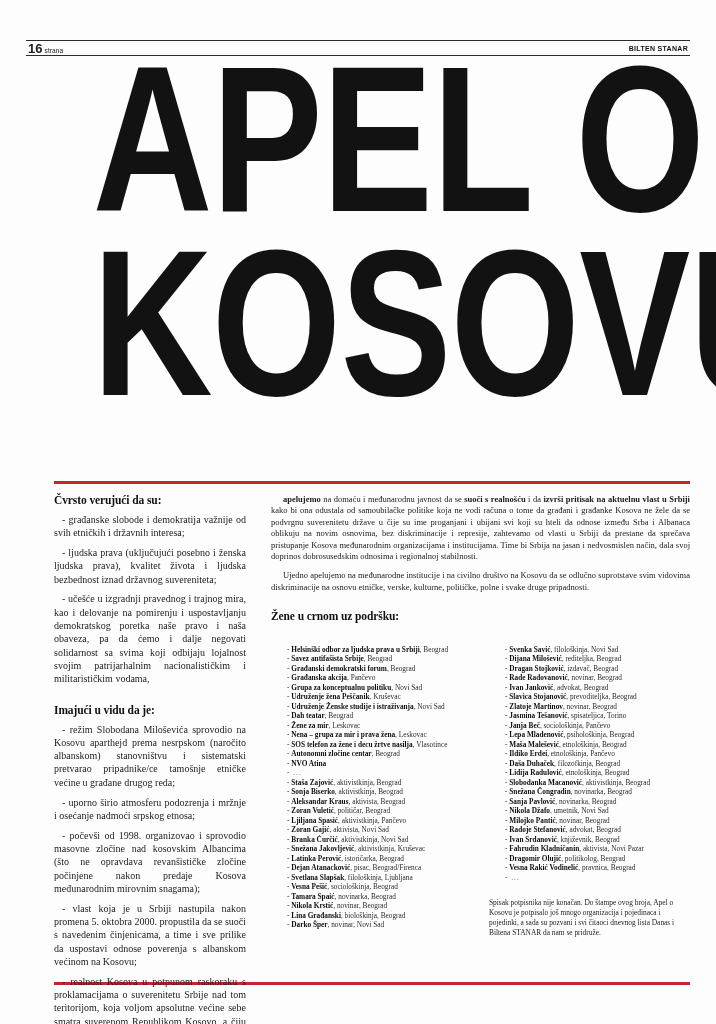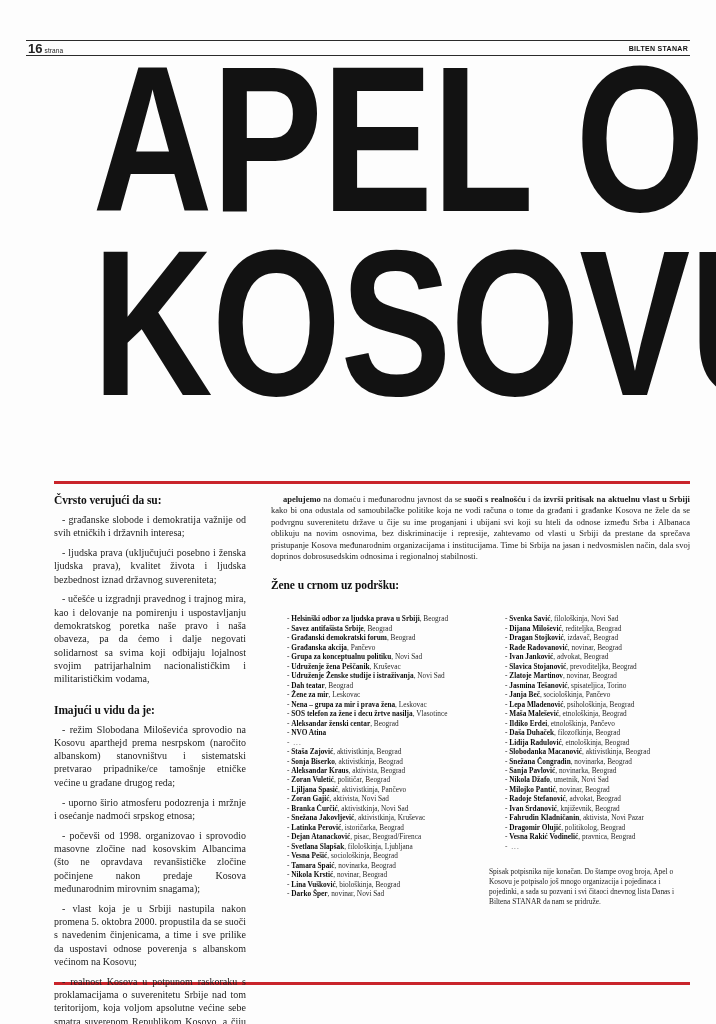--- a/index.html
+++ b/index.html
@@ -201,55 +201,56 @@
       <p class="body-par">- uporno širio atmosferu podozrenja i mržnje i osećanje nadmoći srpskog etnosa;</p>
       <p class="body-par">- počevši od 1998. organizovao i sprovodio masovne zločine nad kosovskim Albancima (što ne opravdava revanšističke zločine počinjene nakon predaje Kosova međunarodnim mirovnim snagama);</p>
       <p class="body-par">- vlast koja je u Srbiji nastupila nakon promena 5. oktobra 2000. propustila da se suoči s navedenim činjenicama, a time i sve prilike da uspostavi odnose poverenja s albanskom većinom na Kosovu;</p>
       <p class="body-par">- realnost Kosova u potpunom raskoraku s proklamacijama o suverenitetu Srbije nad tom teritorijom, koja voljom apsolutne većine sebe smatra suverenom Republikom Kosovo, a čiju je nezavisnost priznala većina demokratskih država na svetu,</p>
     </div>
 
     <div style="flex:1 1 auto; display:flex; flex-direction:column;">
 
       <div>
         <p class="intro-par"><b>apelujemo</b> na domaću i međunarodnu javnost da se <b>suoči s realnošću</b> i da <b>izvrši pritisak na aktuelnu vlast u Srbiji</b> kako bi ona odustala od samoubilačke politike koja ne vodi računa o tome da građani i građanke Kosova ne žele da se podvrgnu suverenitetu države u čije su ime proganjani i ubijani svi koji su hteli da odnose između Srba i Albanaca oblikuju na novim osnovima, bez diskriminacije i represije, zahtevamo od vlasti u Srbiji da prestane da sprečava pristupanje Kosova međunarodnim organizacijama i institucijama. Time bi Srbija na jasan i nedvosmislen način, dala svoj doprinos dobrosusedskim odnosima i regionalnoj stabilnosti.</p>
+        <p class="intro-par">Ujedno apelujemo na međunarodne institucije i na civilno društvo na Kosovu da se odlučno suprotstave svim vidovima diskriminacije na osnovu etničke, verske, kulturne, političke, polne i svake druge pripadnosti.</p>
         <h2 class="sec-title" style="margin-top:17px;margin-bottom:7px;">Žene u crnom uz podršku:</h2>
       </div>
 
       <div class="two-col-lists">
         <div style="flex:0 0 204px;">
           <ul class="siglist">
               <li><span class="dash">- </span><span class="nm">Helsinški odbor za ljudska prava u Srbiji</span><span>, Beograd</span></li>
               <li><span class="dash">- </span><span class="nm">Savez antifašista Srbije</span><span>, Beograd</span></li>
               <li><span class="dash">- </span><span class="nm">Građanski demokratski forum</span><span>, Beograd</span></li>
               <li><span class="dash">- </span><span class="nm">Građanska akcija</span><span>, Pančevo</span></li>
               <li><span class="dash">- </span><span class="nm">Grupa za konceptualnu politiku</span><span>, Novi Sad</span></li>
               <li><span class="dash">- </span><span class="nm">Udruženje žena Peščanik</span><span>, Kruševac</span></li>
               <li><span class="dash">- </span><span class="nm">Udruženje Ženske studije i istraživanja</span><span>, Novi Sad</span></li>
               <li><span class="dash">- </span><span class="nm">Dah teatar</span><span>, Beograd</span></li>
               <li><span class="dash">- </span><span class="nm">Žene za mir</span><span>, Leskovac</span></li>
               <li><span class="dash">- </span><span class="nm">Nena – grupa za mir i prava žena</span><span>, Leskovac</span></li>
               <li><span class="dash">- </span><span class="nm">SOS telefon za žene i decu žrtve nasilja</span><span>, Vlasotince</span></li>
-              <li><span class="dash">- </span><span class="nm">Aleksandar ženski centar</span><span>, Beograd</span></li>
+              <li><span class="dash">- </span><span class="nm">Autonomni zločine centar</span><span>, Beograd</span></li>
               <li><span class="dash">- </span><span class="nm">NVO Atina</span><span></span></li>
               <li class="ellip">- ...</li>
               <li><span class="dash">- </span><span class="nm">Staša Zajović</span><span>, aktivistkinja, Beograd</span></li>
               <li><span class="dash">- </span><span class="nm">Sonja Biserko</span><span>, aktivistkinja, Beograd</span></li>
               <li><span class="dash">- </span><span class="nm">Aleksandar Kraus</span><span>, aktivista, Beograd</span></li>
               <li><span class="dash">- </span><span class="nm">Zoran Vuletić</span><span>, političar, Beograd</span></li>
               <li><span class="dash">- </span><span class="nm">Ljiljana Spasić</span><span>, aktivistkinja, Pančevo</span></li>
               <li><span class="dash">- </span><span class="nm">Zoran Gajić</span><span>, aktivista, Novi Sad</span></li>
               <li><span class="dash">- </span><span class="nm">Branka Ćurčić</span><span>, aktivistkinja, Novi Sad</span></li>
               <li><span class="dash">- </span><span class="nm">Snežana Jakovljević</span><span>, aktivistkinja, Kruševac</span></li>
               <li><span class="dash">- </span><span class="nm">Latinka Perović</span><span>, istoričarka, Beograd</span></li>
               <li><span class="dash">- </span><span class="nm">Dejan Atanacković</span><span>, pisac, Beograd/Firenca</span></li>
               <li><span class="dash">- </span><span class="nm">Svetlana Slapšak</span><span>, filološkinja, Ljubljana</span></li>
               <li><span class="dash">- </span><span class="nm">Vesna Pešić</span><span>, sociološkinja, Beograd</span></li>
               <li><span class="dash">- </span><span class="nm">Tamara Spaić</span><span>, novinarka, Beograd</span></li>
               <li><span class="dash">- </span><span class="nm">Nikola Krstić</span><span>, novinar, Beograd</span></li>
-              <li><span class="dash">- </span><span class="nm">Lina Vušković</span><span>, biološkinja, Beograd</span></li>
+              <li><span class="dash">- </span><span class="nm">Lina Građanski</span><span>, biološkinja, Beograd</span></li>
               <li><span class="dash">- </span><span class="nm">Darko Šper</span><span>, novinar, Novi Sad</span></li>
             </ul>
         </div>
         <div style="flex:1 1 auto;">
           <ul class="siglist">
               <li><span class="dash">- </span><span class="nm">Svenka Savić</span><span>, filološkinja, Novi Sad</span></li>
               <li><span class="dash">- </span><span class="nm">Dijana Milošević</span><span>, rediteljka, Beograd</span></li>
               <li><span class="dash">- </span><span class="nm">Dragan Stojković</span><span>, izdavač, Beograd</span></li>
               <li><span class="dash">- </span><span class="nm">Rade Radovanović</span><span>, novinar, Beograd</span></li>
               <li><span class="dash">- </span><span class="nm">Ivan Janković</span><span>, advokat, Beograd</span></li>

